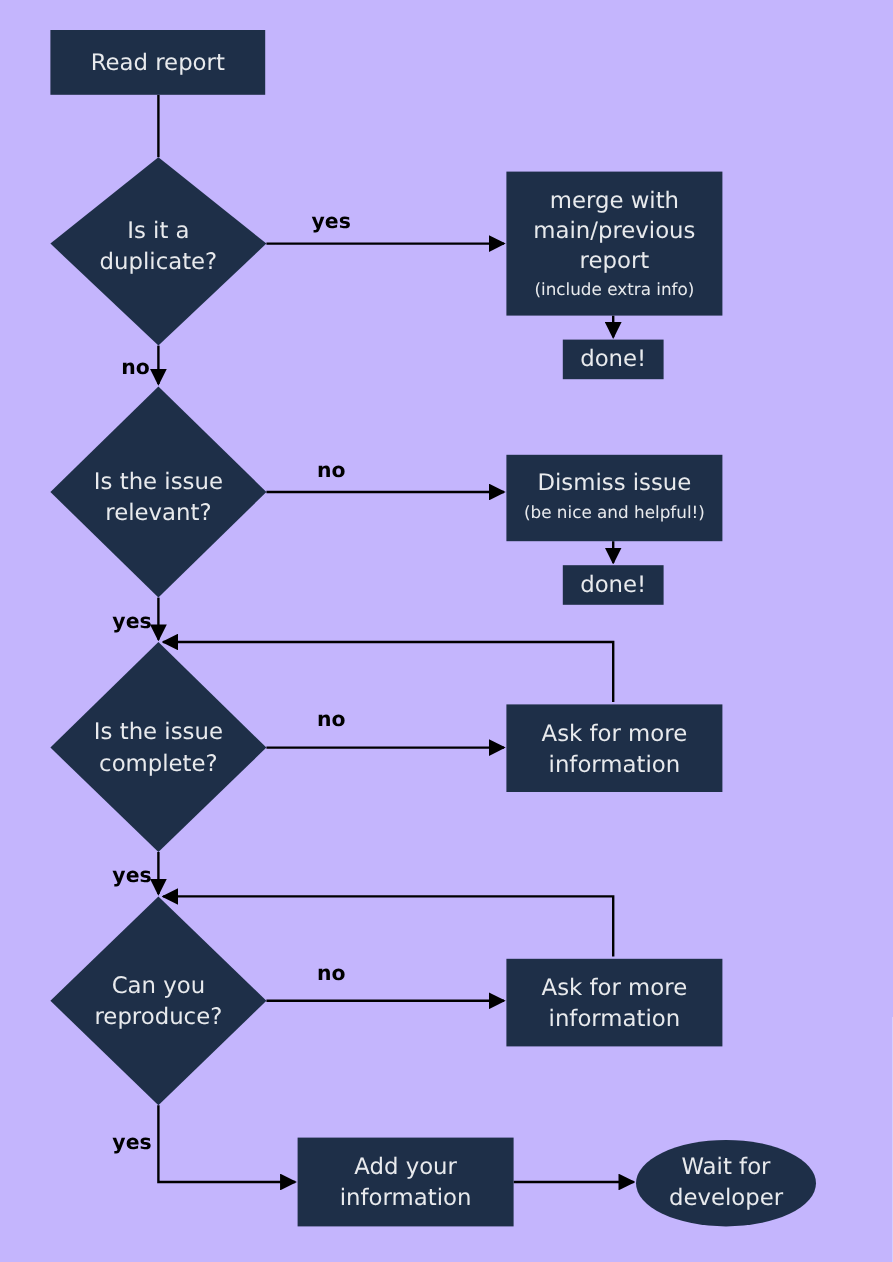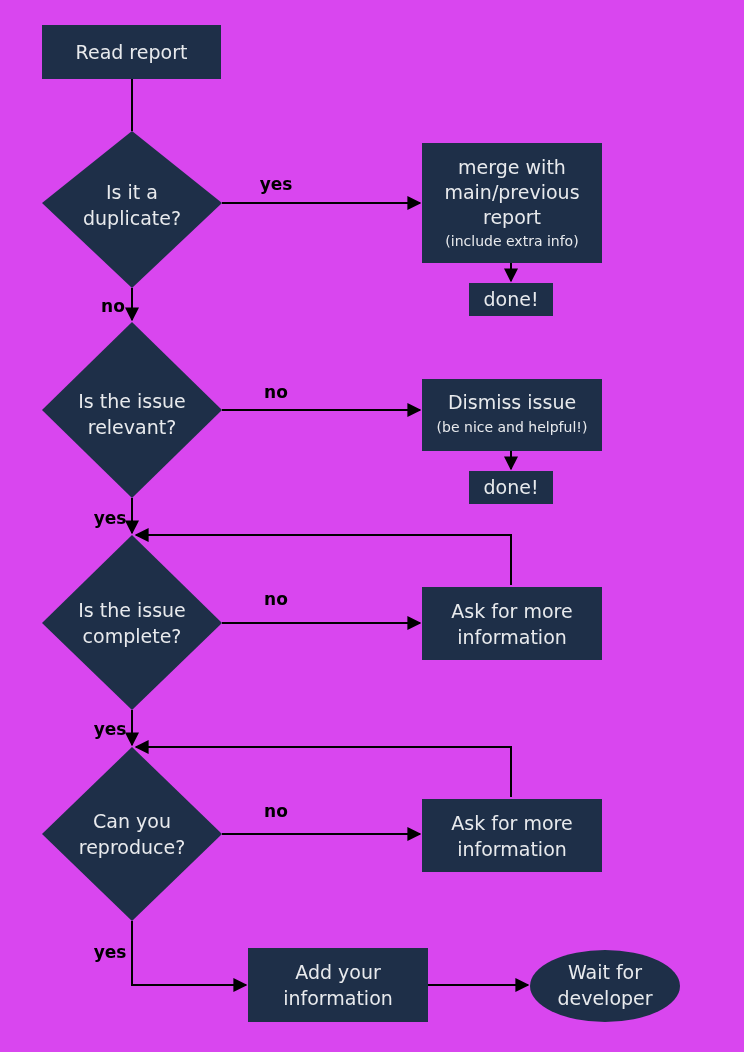--- a/index.html
+++ b/index.html
@@ -7,21 +7,21 @@
     padding: 0;
     background: #ffffff;
   }
   body {
     font-family: "DejaVu Sans", sans-serif;
   }
   #canvas {
     position: relative;
     width: 744px;
     height: 1052px;
-    background: #d946ef;
+    background: #c4b5fd;
     overflow: hidden;
   }
   svg.flow {
     position: absolute;
     left: 0;
     top: 0;
     width: 744px;
     height: 1052px;
   }
   .node-label {

